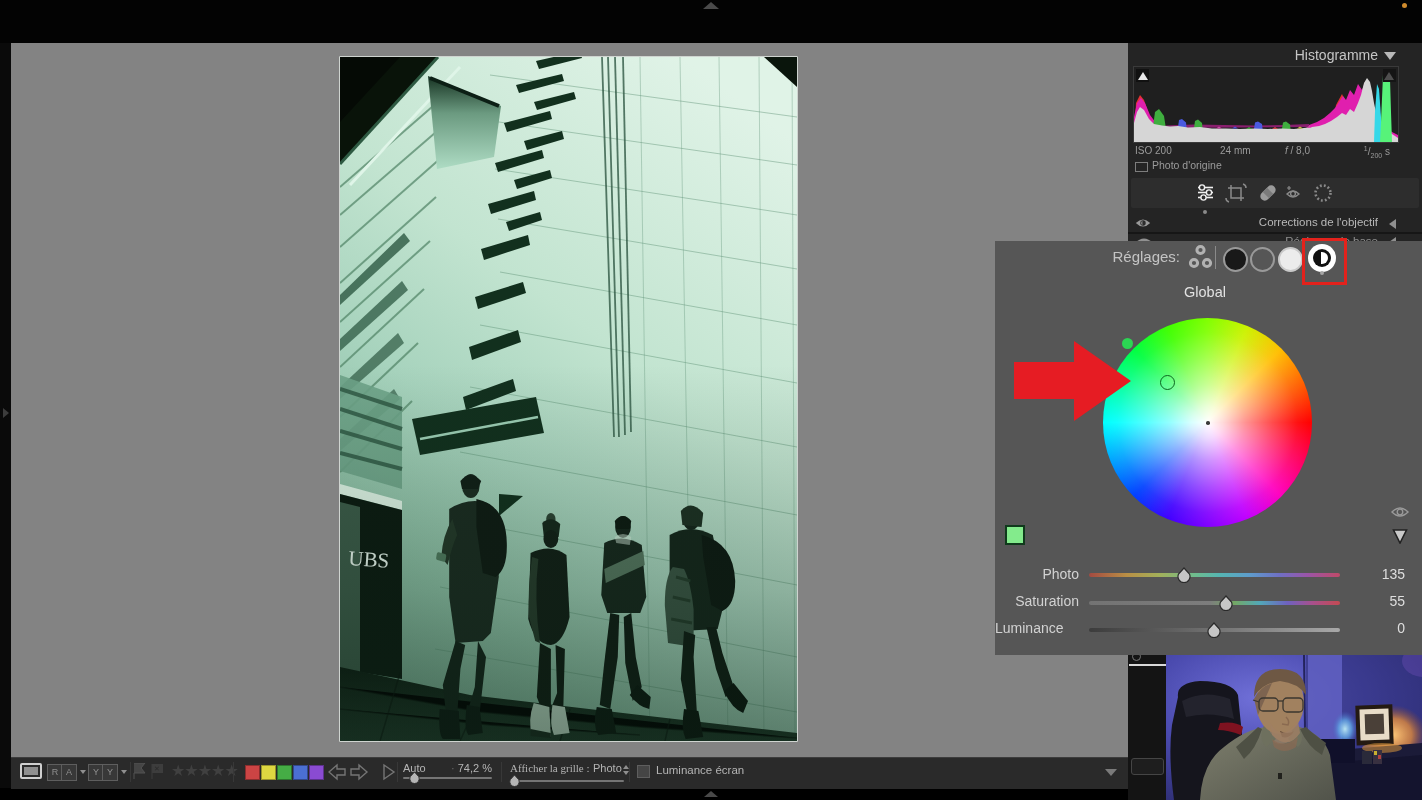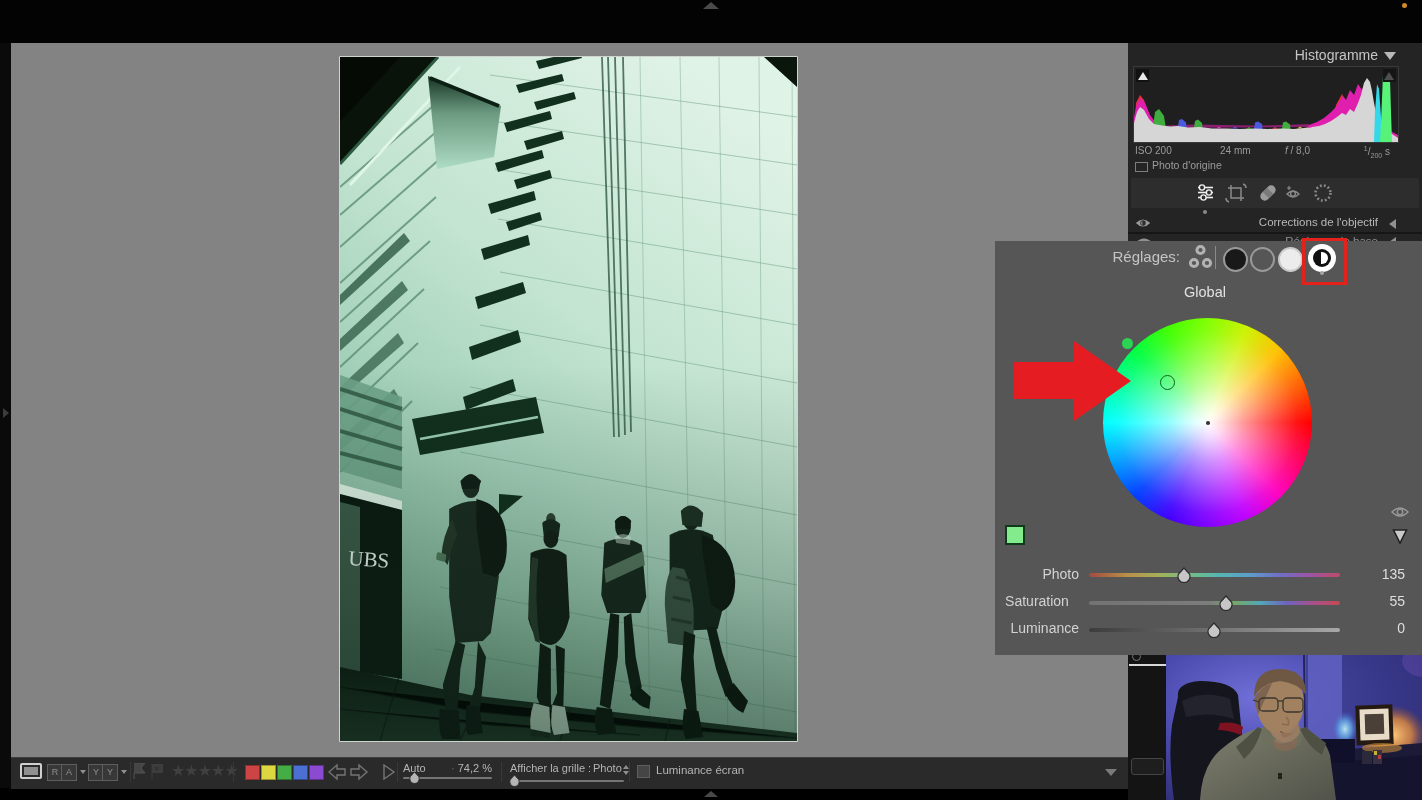--- a/index.html
+++ b/index.html
@@ -350,23 +350,23 @@
   <svg width="18" height="12" viewBox="0 0 18 12" style="position:absolute;left:396px;top:265px;">
     <path d="M1 6 q8 -8 16 0 q-8 8 -16 0 Z" fill="none" stroke="#9a9a9a" stroke-width="1.5"></path>
     <circle cx="9" cy="6" r="2.8" fill="none" stroke="#9a9a9a" stroke-width="1.3"></circle>
   </svg>
   <svg width="16" height="16" viewBox="0 0 16 16" style="position:absolute;left:397px;top:287px;">
     <path d="M1.5 2 L14.5 2 L8 15 Z" fill="#c9c9c9" stroke="#222" stroke-width="1.6"></path>
   </svg>
 
   <div class="abs" style="left:0px;top:325px;width:84px;text-align:right;font-size:14px;color:#d2d2d2;">Photo</div>
   <div class="abs" style="left:94px;top:332px;width:251px;height:4px;border-radius:2px;background:linear-gradient(90deg,#a34a41,#b98f45 15%,#a3b05a 28%,#6fbc8d 42%,#55b5b2 52%,#5e9ccc 64%,#6f6fc4 76%,#9a55a8 87%,#c04a68 100%);"></div>
-  <div class="abs" style="left:0px;top:352px;width:84px;text-align:center;font-size:14px;color:#d2d2d2;">Saturation</div>
+  <div class="abs" style="left:0px;top:352px;width:84px;text-align:right;font-size:14px;color:#d2d2d2;">Saturation</div>
   <div class="abs" style="left:94px;top:359.5px;width:251px;height:4px;border-radius:2px;background:linear-gradient(90deg,#737373,#7d7d7d 48%,#74a865 58%,#52a8b8 68%,#6e62c0 79%,#a8508c 89%,#c44a52 100%);"></div>
-  <div class="abs" style="left:0px;top:379px;width:84px;text-align:right;font-size:14px;color:#d2d2d2;">Luminance</div>
+  <div class="abs" style="left:0px;top:379px;width:84px;font-size:14px;color:#d2d2d2;">Luminance</div>
   <div class="abs" style="left:94px;top:386.5px;width:251px;height:4px;border-radius:2px;background:linear-gradient(90deg,#3c3c3c,#a8a8a8 100%);"></div>
   <div class="abs" style="left:365px;top:325px;width:45px;text-align:right;font-size:14px;color:#dedede;">135</div>
   <div class="abs" style="left:365px;top:352px;width:45px;text-align:right;font-size:14px;color:#dedede;">55</div>
   <div class="abs" style="left:365px;top:379px;width:45px;text-align:right;font-size:14px;color:#dedede;">0</div>
   <svg class="knob" style="left:182px;top:326px;" viewBox="0 0 14 16">
       <path d="M7 1 L12.5 7 a6 6.2 0 1 1 -11 0 Z" fill="#c6c6c6" stroke="#2a2a2a" stroke-width="1.2"></path>
     </svg>
   <svg class="knob" style="left:224px;top:353.5px;" viewBox="0 0 14 16">
       <path d="M7 1 L12.5 7 a6 6.2 0 1 1 -11 0 Z" fill="#c6c6c6" stroke="#2a2a2a" stroke-width="1.2"></path>
     </svg>
@@ -411,21 +411,21 @@
   </svg>
   <div class="abs" style="left:386px;top:4px;width:1px;height:20px;background:#383838;"></div>
   <div class="abs tbtext" style="left:392px;top:4px;">Auto</div>
   <div class="abs tbtext" style="left:440px;top:4px;color:#6a6a6a;">·</div>
   <div class="abs tbtext" style="left:430px;top:4px;width:51px;text-align:right;">74,2 %</div>
   <div class="abs" style="left:392px;top:19px;width:89px;height:2px;background:#757575;border-radius:1px;"></div>
   <svg class="knob" style="left:398px;top:13px;width:11px;height:13px;" viewBox="0 0 14 16">
       <path d="M7 1 L12.5 7 a6 6.2 0 1 1 -11 0 Z" fill="#b5b5b5" stroke="#2a2a2a" stroke-width="1.2"></path>
     </svg>
   <div class="abs" style="left:490px;top:4px;width:1px;height:20px;background:#383838;"></div>
-  <div class="abs tbtext" style="left:499px;top:4px;">Afficher la grille :</div>
+  <div class="abs tbtext" style="left:499px;top:4px;font-family:Liberation Serif, serif;">Afficher la grille :</div>
   <div class="abs tbtext" style="left:582px;top:4px;">Photo</div>
   <div class="abs" style="left:612px;top:7px;width:0;height:0;border-left:3px solid transparent;border-right:3px solid transparent;border-bottom:4px solid #8f8f8f;"></div>
   <div class="abs" style="left:612px;top:13px;width:0;height:0;border-left:3px solid transparent;border-right:3px solid transparent;border-top:4px solid #8f8f8f;"></div>
   <div class="abs" style="left:499px;top:22px;width:114px;height:2px;background:#757575;border-radius:1px;"></div>
   <svg class="knob" style="left:498px;top:16px;width:11px;height:13px;" viewBox="0 0 14 16">
       <path d="M7 1 L12.5 7 a6 6.2 0 1 1 -11 0 Z" fill="#b5b5b5" stroke="#2a2a2a" stroke-width="1.2"></path>
     </svg>
   <div class="abs" style="left:618px;top:4px;width:1px;height:20px;background:#383838;"></div>
   <div class="abs" style="left:626px;top:7px;width:11px;height:11px;background:#454545;border:1px solid #5e5e5e;"></div>
   <div class="abs tbtext" style="left:645px;top:6px;font-size:11.5px;">Luminance écran</div>

